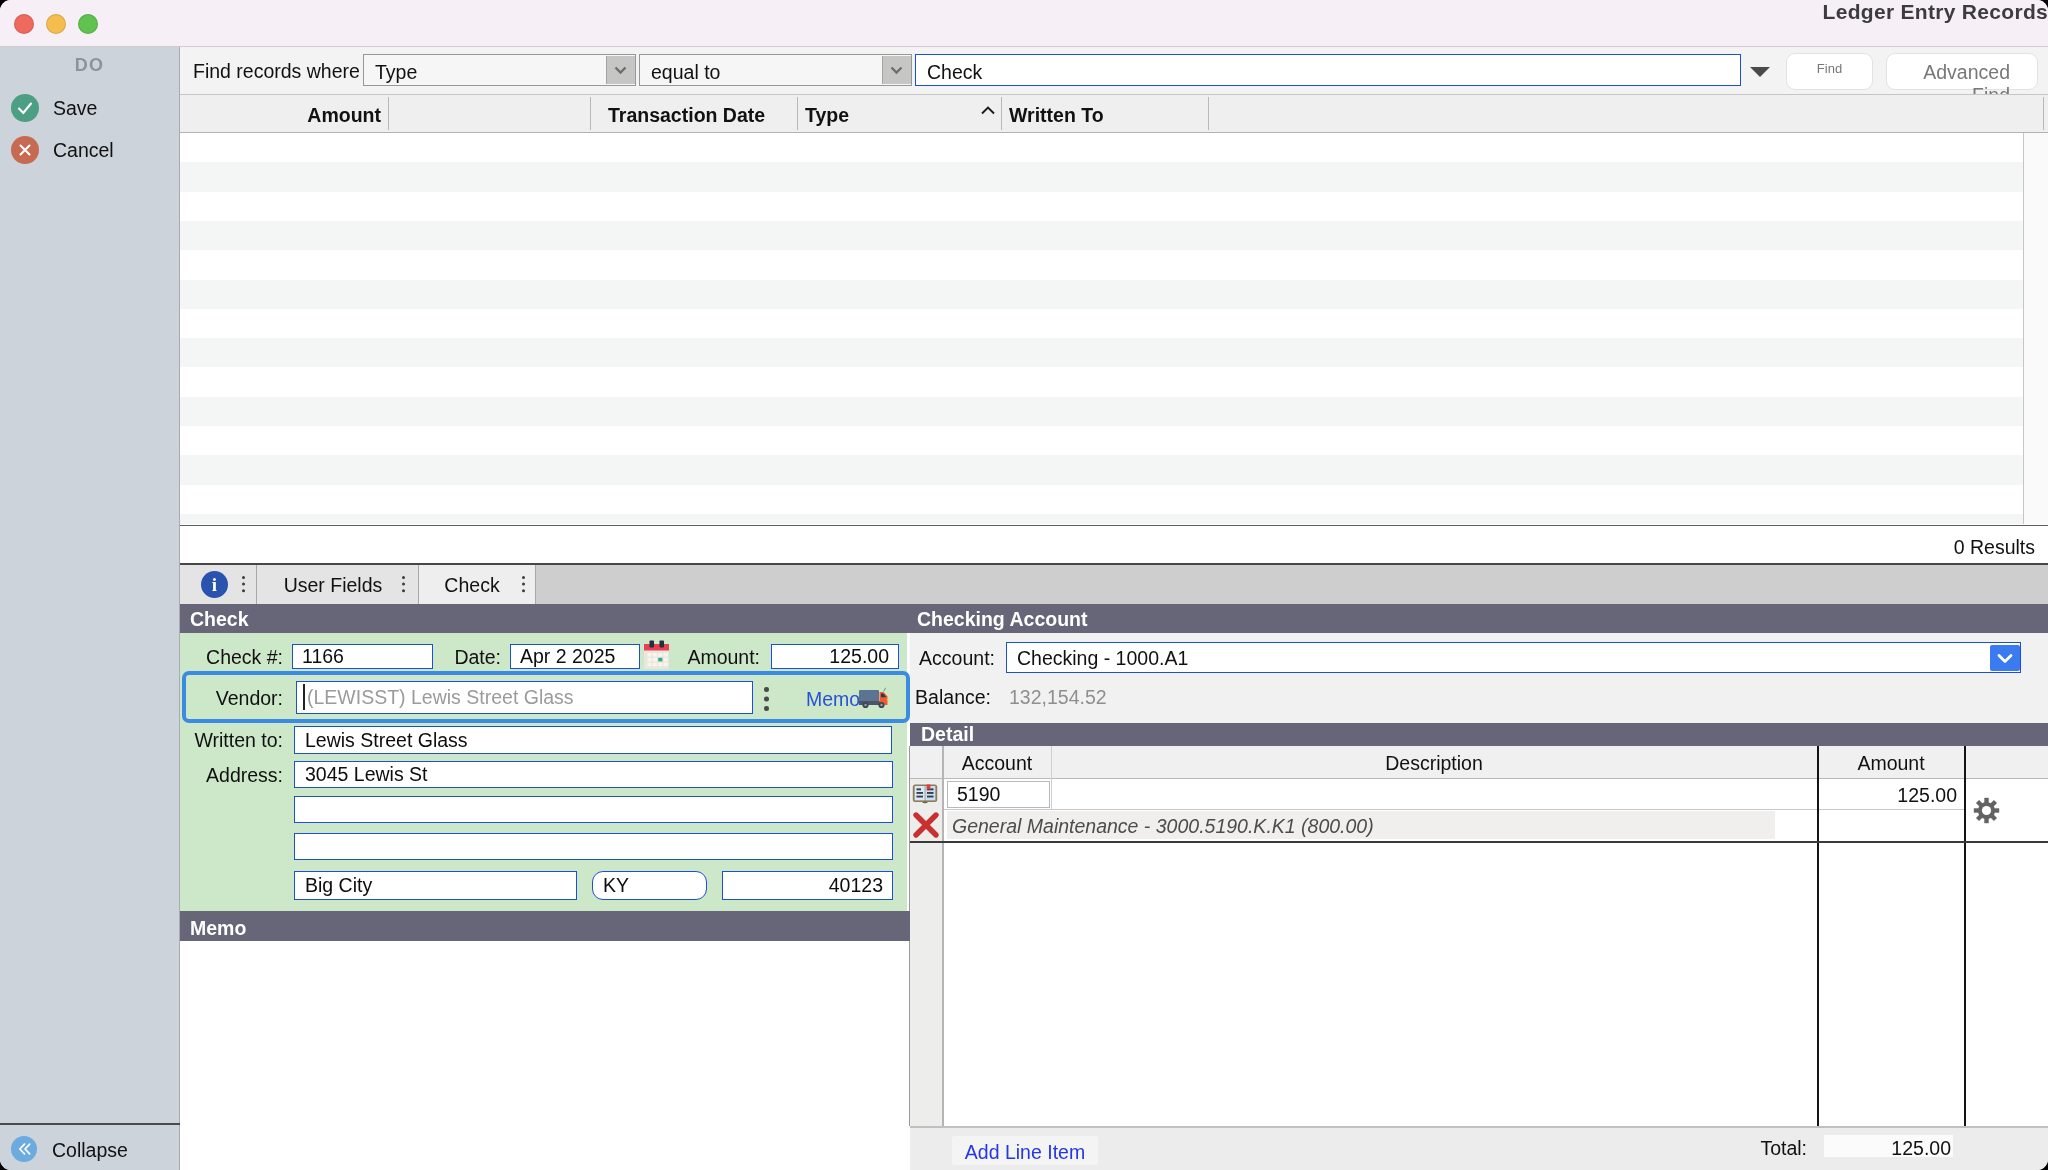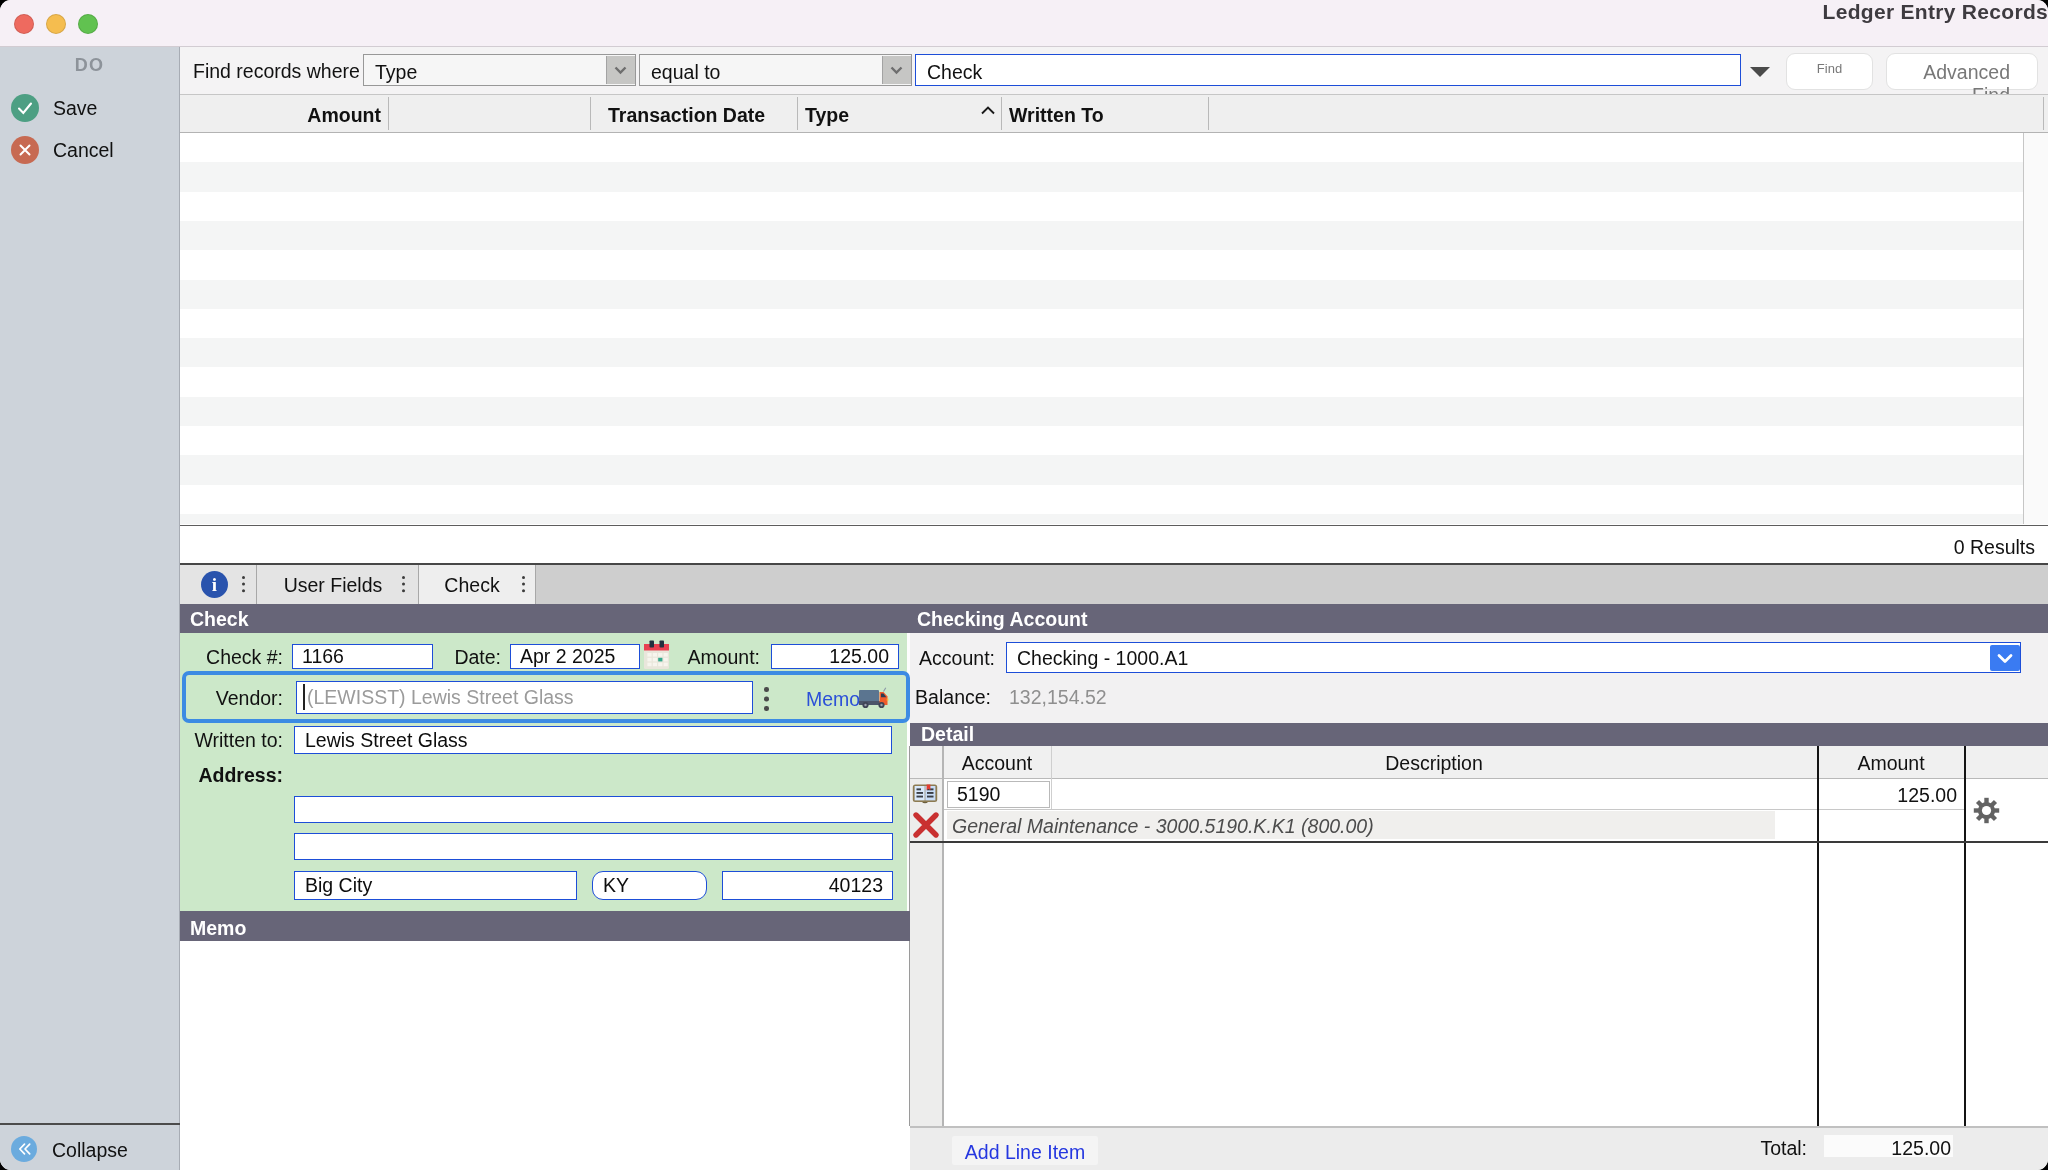--- a/index.html
+++ b/index.html
@@ -159,21 +159,22 @@
     <rect x="28.7" y="11.5" width="1.6" height="2.2" fill="#ffb43a"></rect>
     <circle cx="7.5" cy="18" r="3.1" fill="#3f4456"></circle>
       <circle cx="7.5" cy="18" r="1.2" fill="#9aa0ae"></circle>
     <circle cx="23.5" cy="18" r="3.1" fill="#3f4456"></circle>
       <circle cx="23.5" cy="18" r="1.2" fill="#9aa0ae"></circle>
   </svg>
 
   <div class="rlbl" style="left:283px;top:729px;">Written to:</div>
   <div class="inp" style="left:294px;top:726px;width:598px;height:28px;line-height:26px;padding-left:10px;">Lewis Street Glass</div>
 
-  <div class="rlbl" style="left:283px;top:764px;font-weight:bold;">Address:</div>
+  <div class="rlbl" style="left:283px;top:764px;">Address:</div>
+  <div class="inp" style="left:294px;top:761px;width:599px;height:27px;line-height:25px;padding-left:10px;">3045 Lewis St</div>
   <div class="inp" style="left:294px;top:796px;width:599px;height:27px;"></div>
   <div class="inp" style="left:294px;top:833px;width:599px;height:27px;"></div>
 
   <div class="inp" style="left:294px;top:871px;width:283px;height:29px;line-height:27px;padding-left:10px;">Big City</div>
   <div class="inp" style="left:592px;top:871px;width:115px;height:29px;line-height:27px;padding-left:10px;border-radius:11px;">KY</div>
   <div class="inp" style="left:722px;top:871px;width:171px;height:29px;line-height:27px;padding-right:9px;text-align:right;">40123</div>
 
   <div class="abs" style="left:180px;top:911px;width:730px;height:30px;background:#676578;z-index:3;"></div>
   <div class="hdw" style="left:190px;top:917px;z-index:4;">Memo</div>
   <div class="abs" style="left:180px;top:941px;width:727px;height:229px;background:#fff;"></div>

